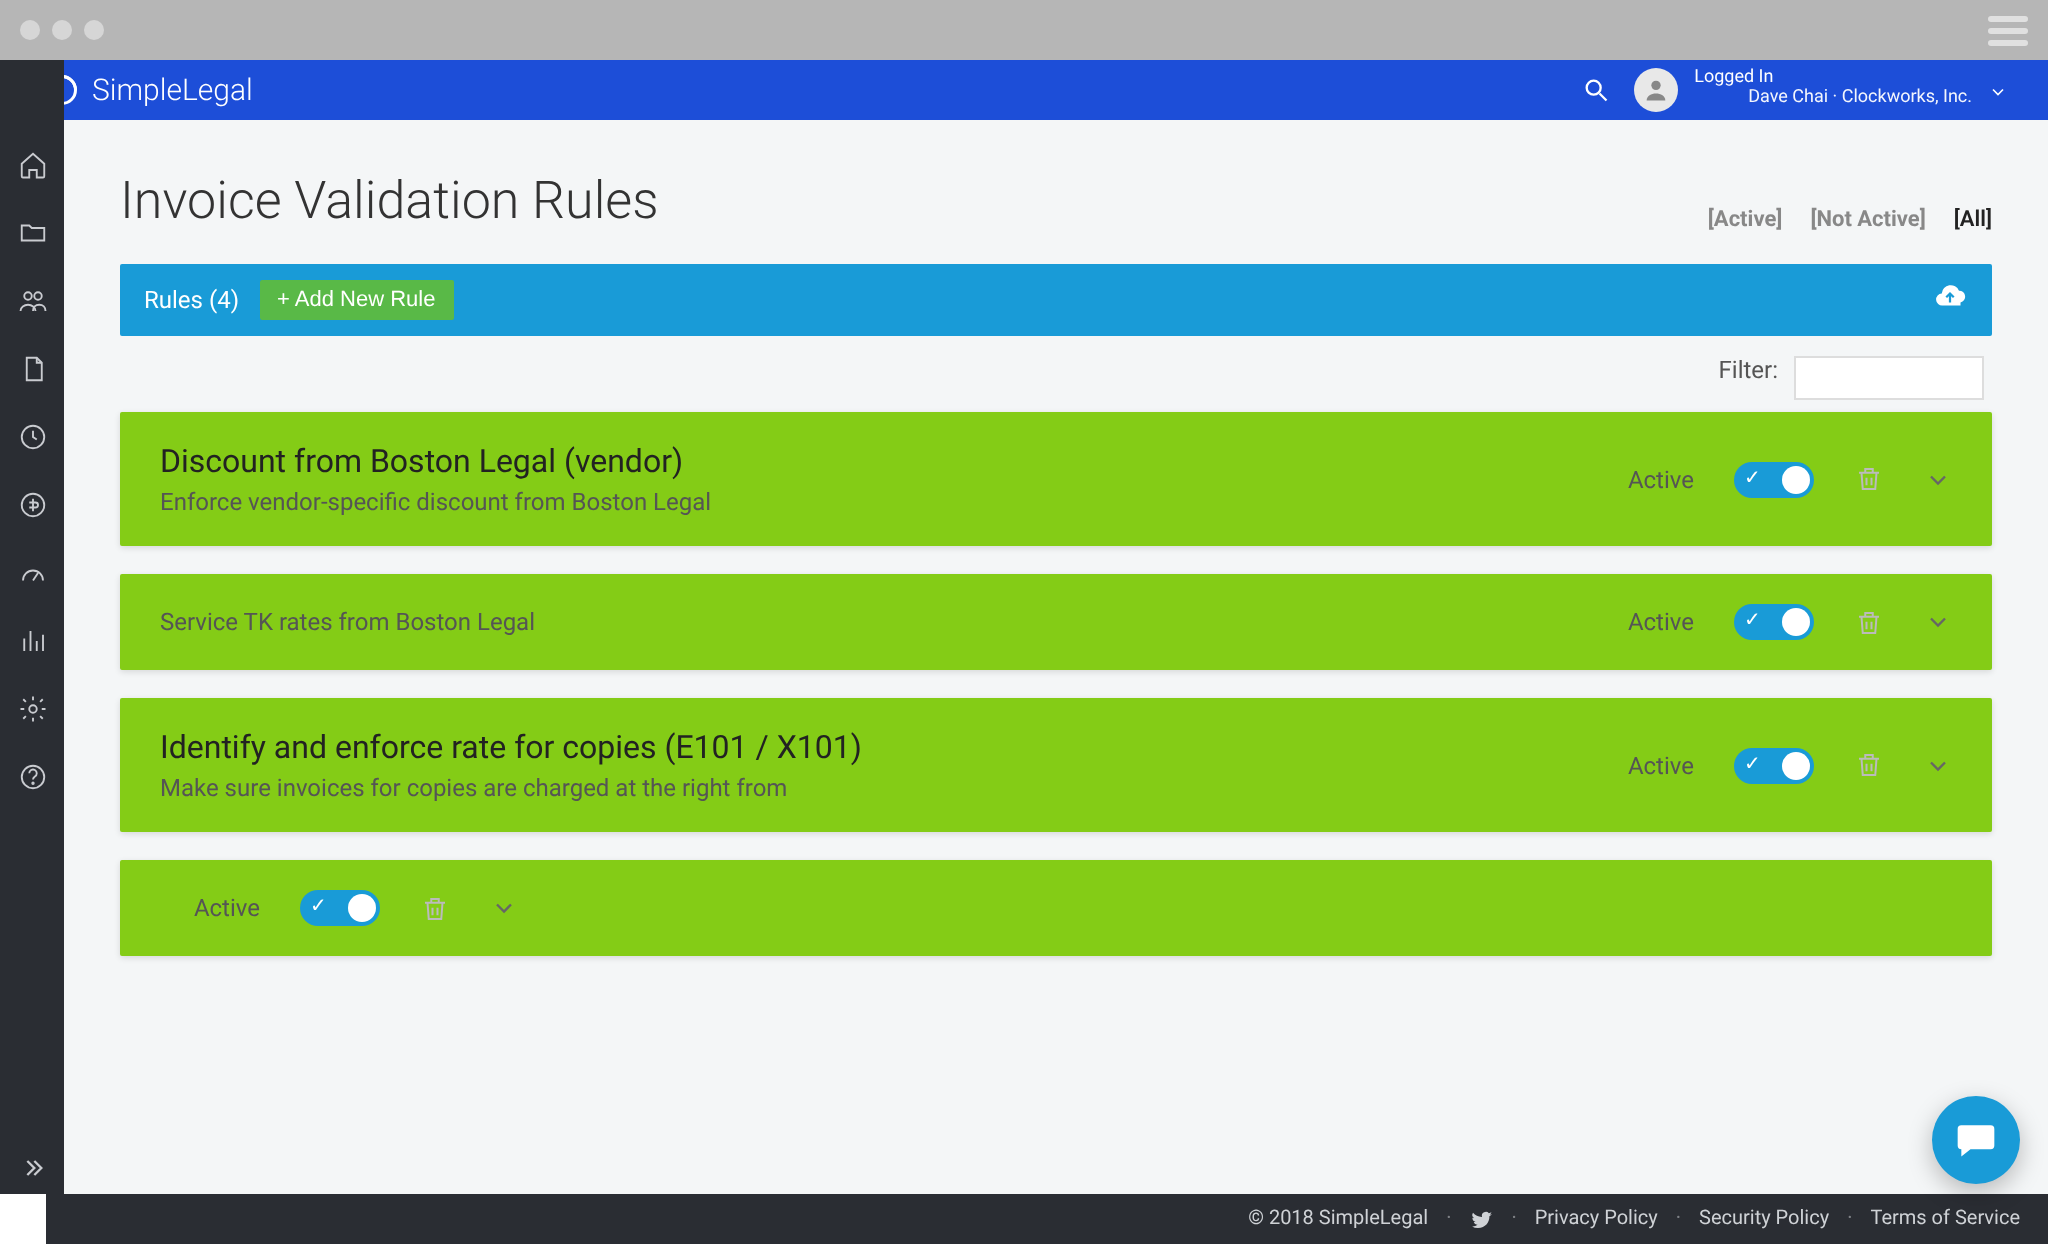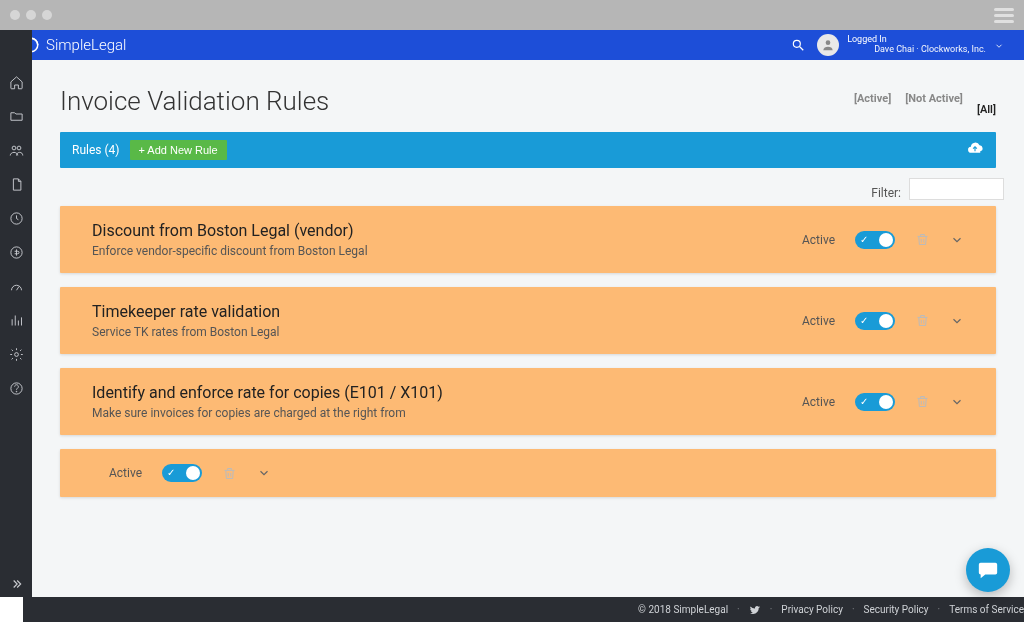--- a/index.html
+++ b/index.html
@@ -91,21 +91,21 @@
   }
   .page-header {
     display:flex; align-items:flex-end; justify-content:space-between;
     padding: 26px 28px 16px 28px;
   }
   .page-title {
     font-size: 26px; font-weight: 300; color: #333;
   }
   .filter-links { display:flex; gap:14px; font-size:11px; color:#888; }
   .filter-link { cursor:pointer;font-weight:bold; }
-  .filter-link.active { color:#222; font-weight:600;margin-top:11px; }
+  .filter-link.active { color:#222; font-weight:600; }
 
   
   .rules-bar {
     margin: 0 28px;
     background: #199bd7;
     height: 32px;
     display:flex; align-items:center;
     padding: 18px 12px;
     color:#fff;
     font-size: 12px;
@@ -119,37 +119,37 @@
     font-size:11px;
     padding: 4px 9px;
     border-radius: 1px;
     cursor:pointer;
   }
   .rules-bar-spacer { flex:1; }
   .cloud-icon svg { width:18px; height:18px; }
 
   
   .filter-row {
-    display:flex; justify-content:flex-end; align-items:flex-end;
-    padding: 10px 20px 6px 28px;
+    display:flex; justify-content:flex-end; align-items:flex-start;
+    padding: 10px 32px 6px 28px;
     gap: 8px;
     font-size:12px; color:#555;
   }
   .filter-row input {
     border:1px solid #ddd; height:22px; width:95px; padding:0 5px; font-size:12px;
   }
 
   
   .cards { padding: 0 28px; display:flex; flex-direction:column; gap:14px; }
   .card {
-    background:#fdba74;
+    background:#84cc16;
     box-shadow: 0 1px 3px rgba(0,0,0,.12);
     border-radius:1px;
     display:flex; align-items:center;
-    padding: 15px 32px;
+    padding: 15px 20px;
     gap: 20px;
   }
   .card-main { flex:1; }
   .card-title { font-size:16px; color:#222; font-weight:400; margin-bottom:4px; }
   .card-desc { font-size:12px; color:#555; }
   .status-label { font-size:12px; color:#555; width:50px; text-align:right; }
   .toggle {
     width: 40px; height:18px; border-radius:9px; position:relative; cursor:pointer;
   }
   .toggle.on { background:#199bd7; }
@@ -164,21 +164,21 @@
   .trash { color:#bbb; cursor:pointer; }
   .trash svg { width:15px; height:15px; display:block; }
   .expand { color:#666; cursor:pointer; }
   .expand svg { width:14px; height:14px; display:block; }
 
   
   .footer {
     position:absolute; bottom:0; left:23px; right:0; height:25px;
     background:#2a2d33; color:#cfd2d6;
     display:flex; align-items:center; justify-content:flex-end;
-    padding: 0 0;
+    padding: 0 14px;
     font-size:10px;
     gap: 9px;
   }
   .footer .sep { opacity:.5; }
   .footer .twitter svg{ width:12px;height:12px; vertical-align:middle; }
 
   
   .chat-bubble {
     position:absolute; bottom:30px; right:14px;
     width:44px; height:44px; border-radius:50%;
@@ -355,21 +355,20 @@
       </div>
       <div class="expand">
         <svg viewBox="0 0 24 24" fill="none" stroke="currentColor" stroke-width="2">
             <polyline points="6 9 12 15 18 9"></polyline>
           </svg>
       </div>
     </div>
 
     <div class="card">
       <div class="card-main">
-        <div class="card-title">Timekeeper rate validation</div>
         <div class="card-desc">Service TK rates from Boston Legal</div>
       </div>
       <div class="status-label">Active</div>
       <div class="toggle on">
         <span class="check">✓</span>
         <div class="knob"></div>
       </div>
       <div class="trash">
         <svg viewBox="0 0 24 24" fill="none" stroke="currentColor" stroke-width="1.6">
             <path d="M4 7h16M9 7V4h6v3M6 7l1 13h10l1-13M10 11v6M14 11v6"></path>

